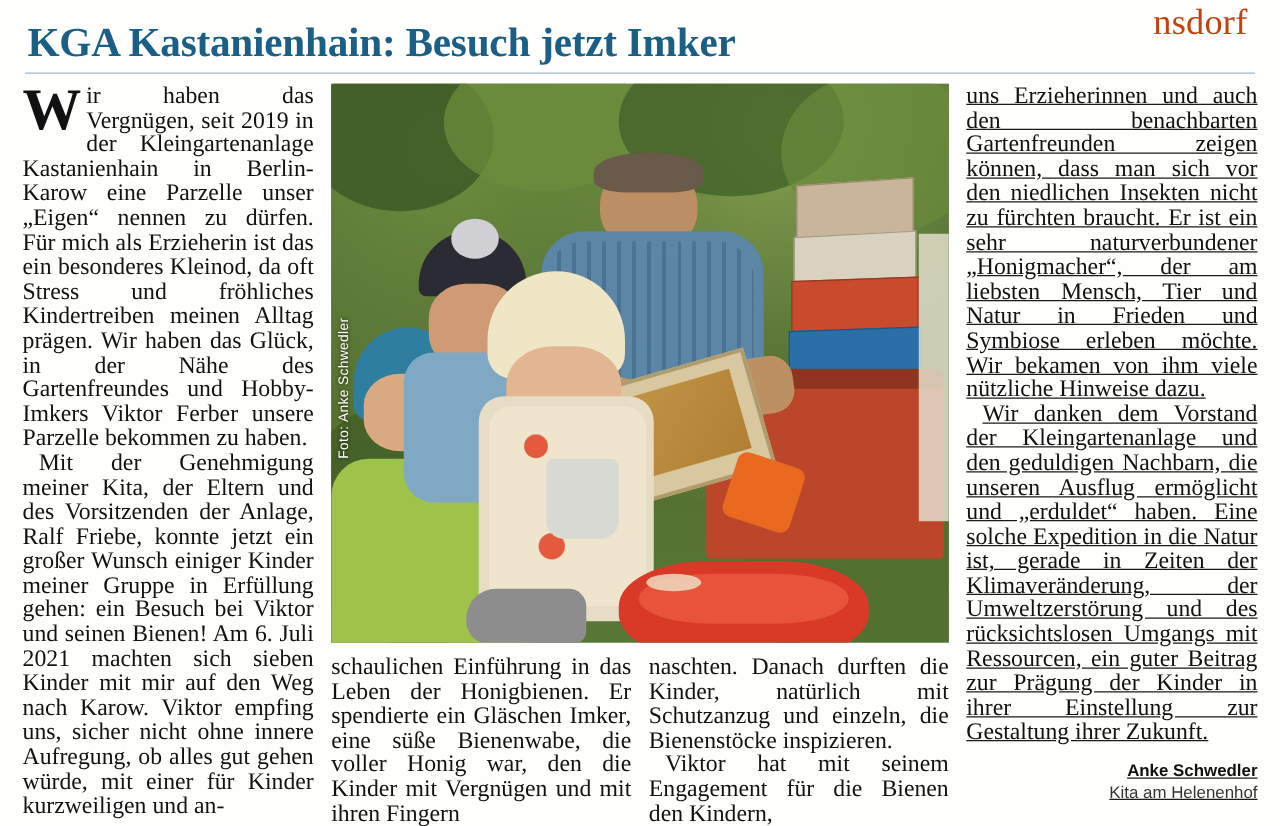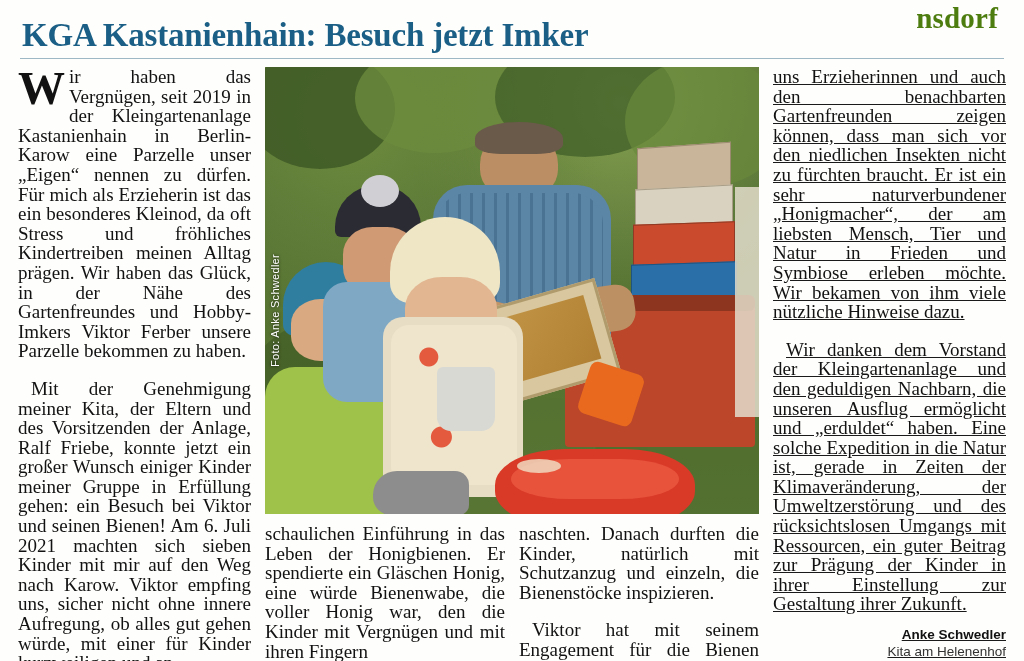--- a/index.html
+++ b/index.html
@@ -21,22 +21,22 @@
     box-sizing: border-box;
     padding: 10px 18px 8px 18px;
     background: #fefefc;
   }
   .ghost-text {
     position: absolute;
     top: 2px;
     right: 26px;
     font-family: "Liberation Serif", serif;
     font-size: 29px;
-    font-weight: bold;
-    color: #4d7c0f;
+    font-weight: normal;
+    color: #c2410c;
     letter-spacing: 0.2px;
     user-select: none;
   }
   .headline {
     position: relative;
     font-family: "Liberation Serif", serif;
     font-weight: bold;
     font-size: 33px;
     line-height: 38px;
     color: #1b5f86;
@@ -71,21 +71,20 @@
     font-family: "Liberation Serif", serif;
     font-size: 19px;
     line-height: 19.6px;
     text-align: justify;
     text-justify: inter-word;
     hyphens: auto;
     color: #121212;
   }
   p + p {
     text-indent: 13px;
-    margin-top: 18px;
   }
   .dropcap-para::first-letter {
     float: left;
     font-family: "Liberation Serif", serif;
     font-size: 47px;
     line-height: 38px;
     font-weight: bold;
     padding: 2px 4px 0 0;
     color: #111;
   }
@@ -219,21 +218,21 @@
 
         <div class="fig" style="left:108px;top:404px;width:96px;height:44px;background:#8d8d8d;border-radius:24px 14px 10px 18px;"></div>
 
         <div class="fig" style="left:318px;top:300px;width:56px;height:54px;background:#e96a1e;border-radius:8px;transform:rotate(18deg);"></div>
 
         <div class="photo-caption">Foto: Anke Schwedler</div>
       </div>
 
       <div class="photo-bottom-cols">
         <div class="col">
-          <p>schaulichen Einführung in das Leben der Honigbienen. Er spendierte ein Gläschen Honig, eine würde Bienenwabe, die voller Honig war, den die Kinder mit Vergnügen und mit ihren Fingern</p>
+          <p>schaulichen Einführung in das Leben der Honigbienen. Er spendierte ein Gläschen Imker, eine süße Bienenwabe, die voller Honig war, den die Kinder mit Vergnügen und mit ihren Fingern</p>
         </div>
         <div class="col">
           <p>naschten. Danach durften die Kinder, natürlich mit Schutzanzug und einzeln, die Bienenstöcke inspizieren.</p>
           <p>Viktor hat mit seinem Engagement für die Bienen den Kindern,</p>
         </div>
       </div>
 
     </div>
 
     <div class="col col-wide">

